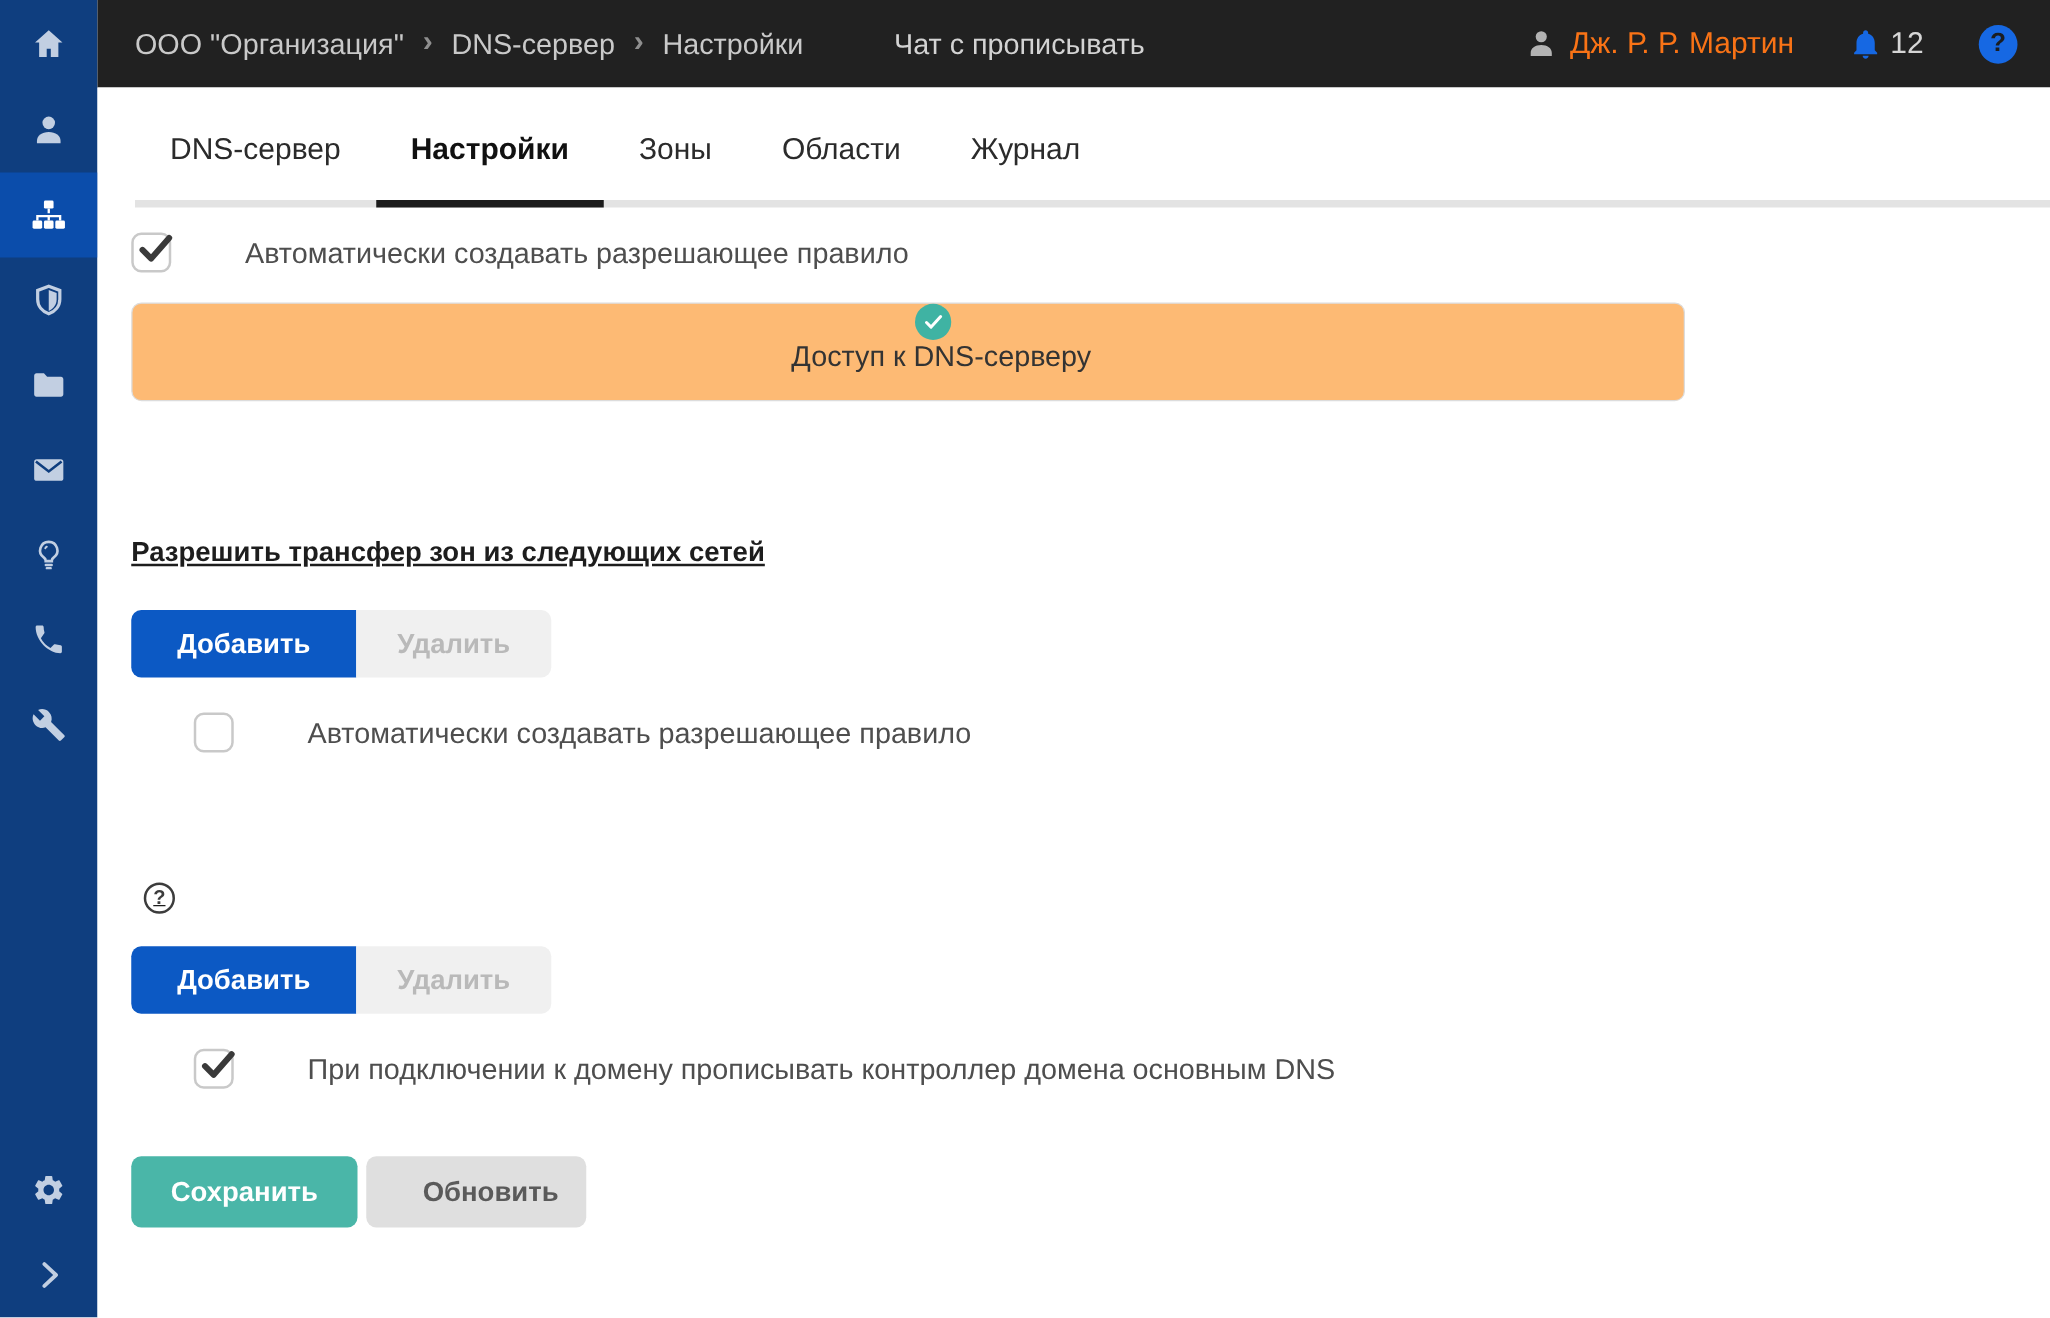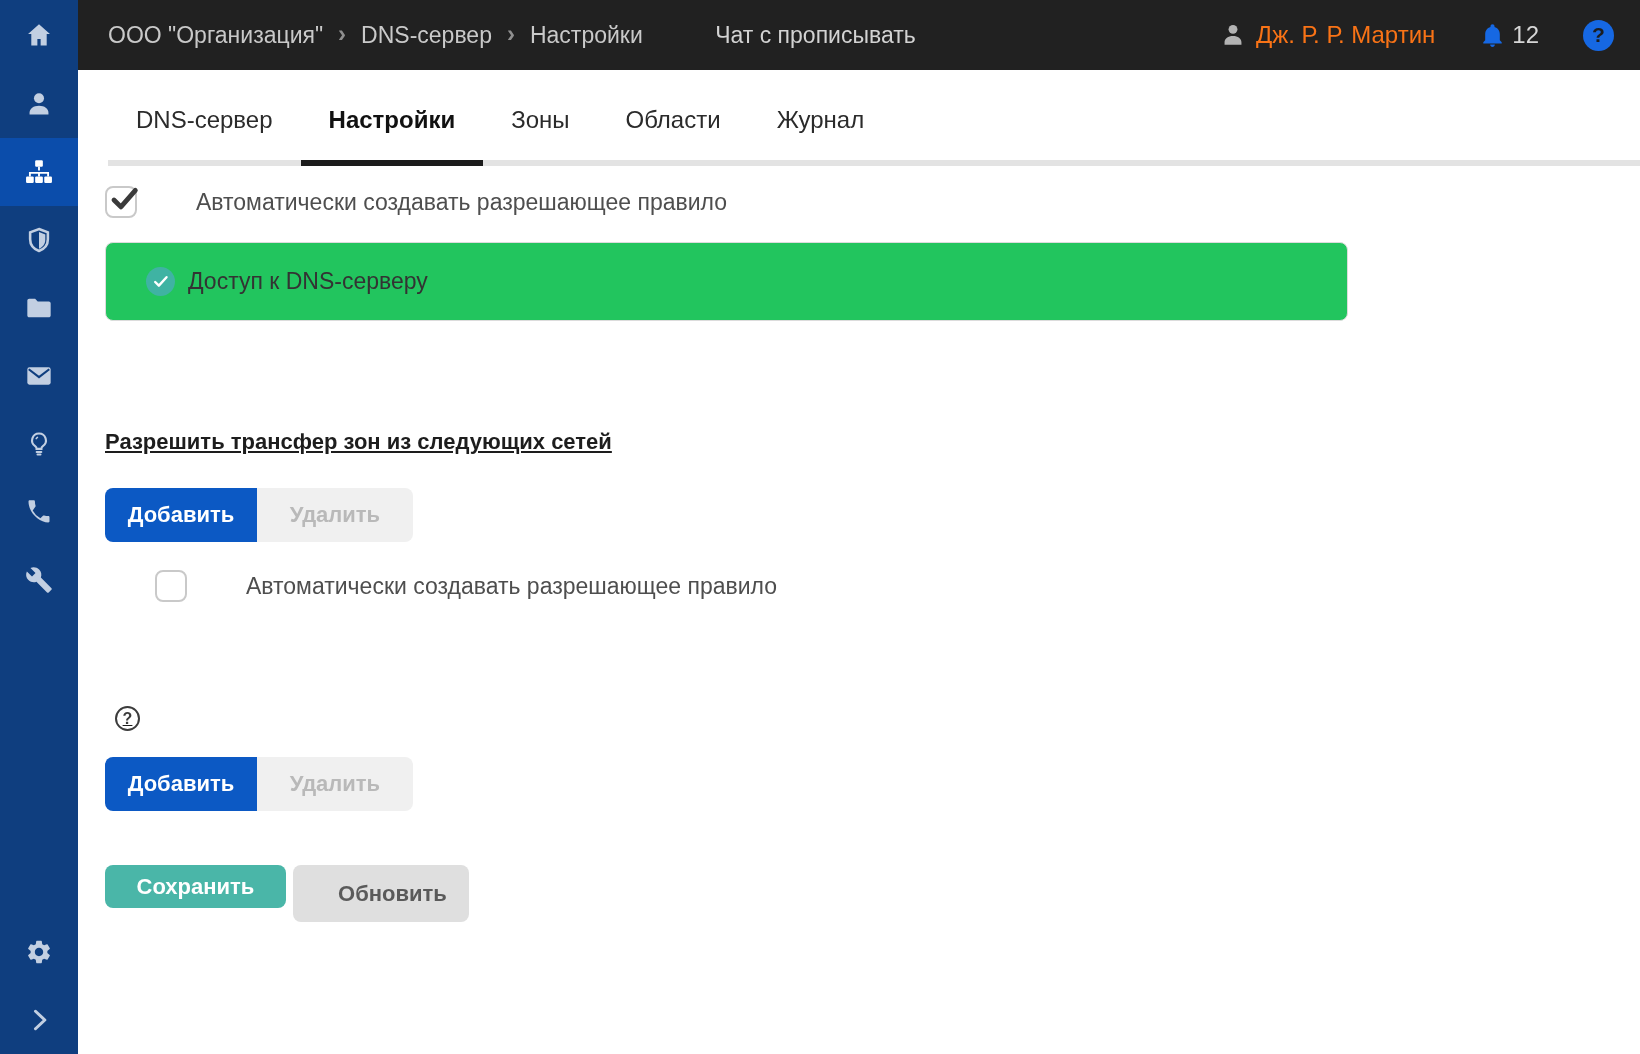--- a/index.html
+++ b/index.html
@@ -42,40 +42,40 @@
 
   
   .page { padding-left:27px; }
   .check-row { display:flex; align-items:center; margin-top:20px; cursor:pointer;gap:44px; }
   .check-row.indent { margin-left:50px; }
   .checkbox { width:32px; height:32px; border:2px solid #c9c9c9; border-radius:8px; background:#fff;
               position:relative; flex-shrink:0; }
   .checkbox svg { position:absolute; left:1px; top:-5px; width:32px; height:32px; }
   .check-label { font-size:23px; color:#4e4e4e; margin-left:15px; white-space:nowrap; }
 
-  .panel { width:1243px; height:79px; margin-top:24px; background:#22c55e; border:1px solid #dcdcdc;
-           border-radius:8px; display:flex; align-items:center; padding-left:40px; cursor:pointer; }
+  .panel { width:1243px; height:79px; margin-top:24px; background:#fdba74; border:1px solid #dcdcdc;
+           border-radius:8px; display:flex; align-items:center; padding-left:40px; cursor:pointer;flex-direction:column; }
   .status-circle { width:29px; height:29px; border-radius:50%; background:#3fb3a3; display:flex;
                    align-items:center; justify-content:center; flex-shrink:0; }
   .status-circle svg { width:17px; height:17px; }
   .panel-label { font-size:23px; color:#333; margin-left:13px; }
 
   h3.section-title { font-size:22px; font-weight:bold; color:#1d1d1d; margin-top:108px;
                      display:flex; align-items:center; white-space:nowrap;text-decoration:underline; }
   .q-circle { width:25px; height:25px; border:2px solid #3c3c3c; border-radius:50%; margin-left:10px;
               display:inline-flex; align-items:center; justify-content:center;
               font-size:16px; font-weight:bold; color:#3c3c3c; cursor:pointer; }
 
   .btn-group { display:flex; margin-top:33px; }
   .btn { border:none; font-family:inherit; font-size:22px; font-weight:bold; height:54px; cursor:pointer; }
-  .btn.primary { width:152px; background:#0c59c4; color:#fff; border-radius:8px 0 0 8px; }
+  .btn.primary { width:180px; background:#0c59c4; color:#fff; border-radius:8px 0 0 8px; }
   .btn.disabled-btn { width:156px; background:#f0f0f0; color:#b9b9b9; border-radius:0 8px 8px 0; cursor:default; }
 
   .actions { display:flex; margin-top:54px; gap:7px; }
-  .btn.save { width:181px; height:43px; background:#4ab6a8; color:#fff; border-radius:8px; }
+  .btn.save { width:181px; height:57px; background:#4ab6a8; color:#fff; border-radius:8px; }
   .btn.refresh { width:176px; height:57px; background:#dfdfdf; color:#5a5a5a; border-radius:8px;padding-left:23px; }
 </style>
 </head>
 <body>
 
 <div class="app">
 
   <aside class="sidebar">
     <div class="side-item home">
       <svg viewBox="0 0 24 24">
@@ -220,20 +220,28 @@
 
         <h3 class="section-title" style="margin-top:104px;">
           <span class="q-circle">?</span>
         </h3>
 
         <div class="btn-group" style="margin-top:26px;">
           <button class="btn primary">Добавить</button>
           <button class="btn disabled-btn">Удалить</button>
         </div>
 
+        <label class="check-row indent" style="margin-top:28px;">
+          <span class="checkbox checked">
+            <svg viewBox="0 0 24 24">
+                <path fill="none" stroke="#3a3a3a" stroke-width="3.6" stroke-linecap="round" stroke-linejoin="round" d="M4.5 12.7l5.2 5.2L20.5 5.5"></path>
+              </svg>
+          </span>
+          <span class="check-label">При подключении к домену прописывать контроллер домена основным DNS</span>
+        </label>
 
         <div class="actions">
           <button class="btn save">Сохранить</button>
           <button class="btn refresh">Обновить</button>
         </div>
 
       </section>
     </main>
   </div>
 </div>

